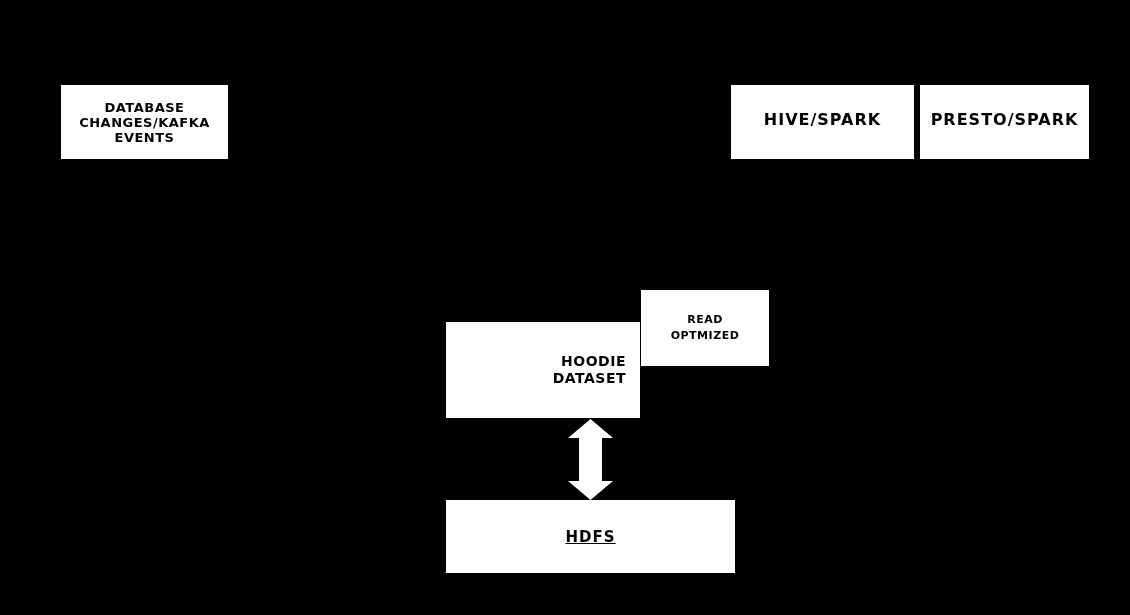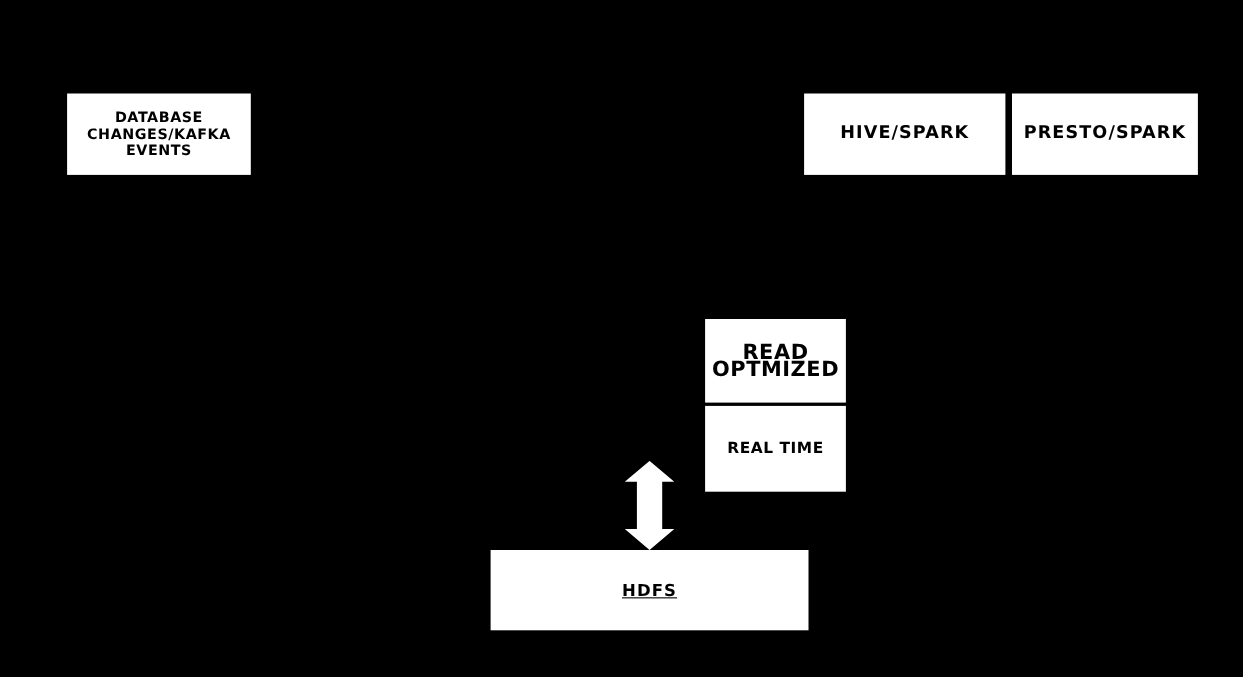--- a/index.html
+++ b/index.html
@@ -45,21 +45,21 @@
     left: 920px; top: 85px; width: 169px; height: 74px;
     font-size: 16px; letter-spacing: 1px; padding-bottom: 6px;
   }
   .n-hoodie {
     left: 446px; top: 322px; width: 194px; height: 96px;
     font-size: 14px; line-height: 17px;
     justify-content: flex-end; text-align: right; padding-right: 14px;
   }
   .n-read {
     left: 641px; top: 290px; width: 128px; height: 76px;
-    font-size: 19px; line-height: 16px;
+    font-size: 11px; line-height: 16px;
   }
   .n-real {
     left: 641px; top: 369px; width: 128px; height: 78px;
     font-size: 14px;
   }
   .n-hdfs {
     left: 446px; top: 500px; width: 289px; height: 73px;
     font-size: 15px; letter-spacing: 1px; text-decoration: underline;
   }
   .arrow {
@@ -75,25 +75,26 @@
 
   <div class="node n-db">DATABASE
 CHANGES/KAFKA
 EVENTS</div>
 
 
   <div class="node n-hive">HIVE/SPARK</div>
 
   <div class="node n-presto">PRESTO/SPARK</div>
 
+  <div class="node n-hoodie">HOODIE
+DATASET</div>
 
   <div class="node n-read">READ
 OPTMIZED</div>
 
-  <div class="node n-real">REAL TIME</div>
 
   <div class="node n-hdfs">HDFS</div>
 
   <svg class="arrow" viewBox="0 0 45 81" aria-hidden="true">
     <polygon points="22.5,0 45,19 34,19 34,62 45,62 22.5,81 0,62 11,62 11,19 0,19" fill="#ffffff"></polygon>
   </svg>
 
 </div>
 
 </body></html>

